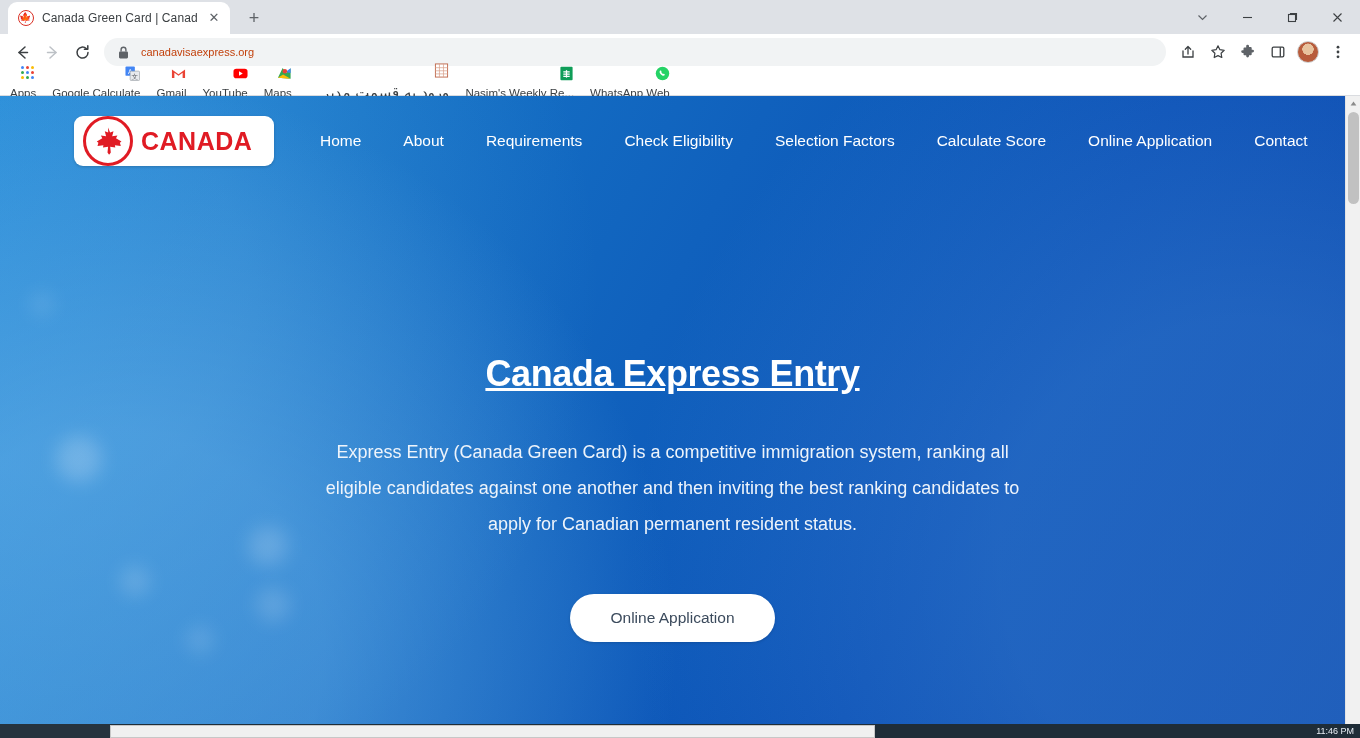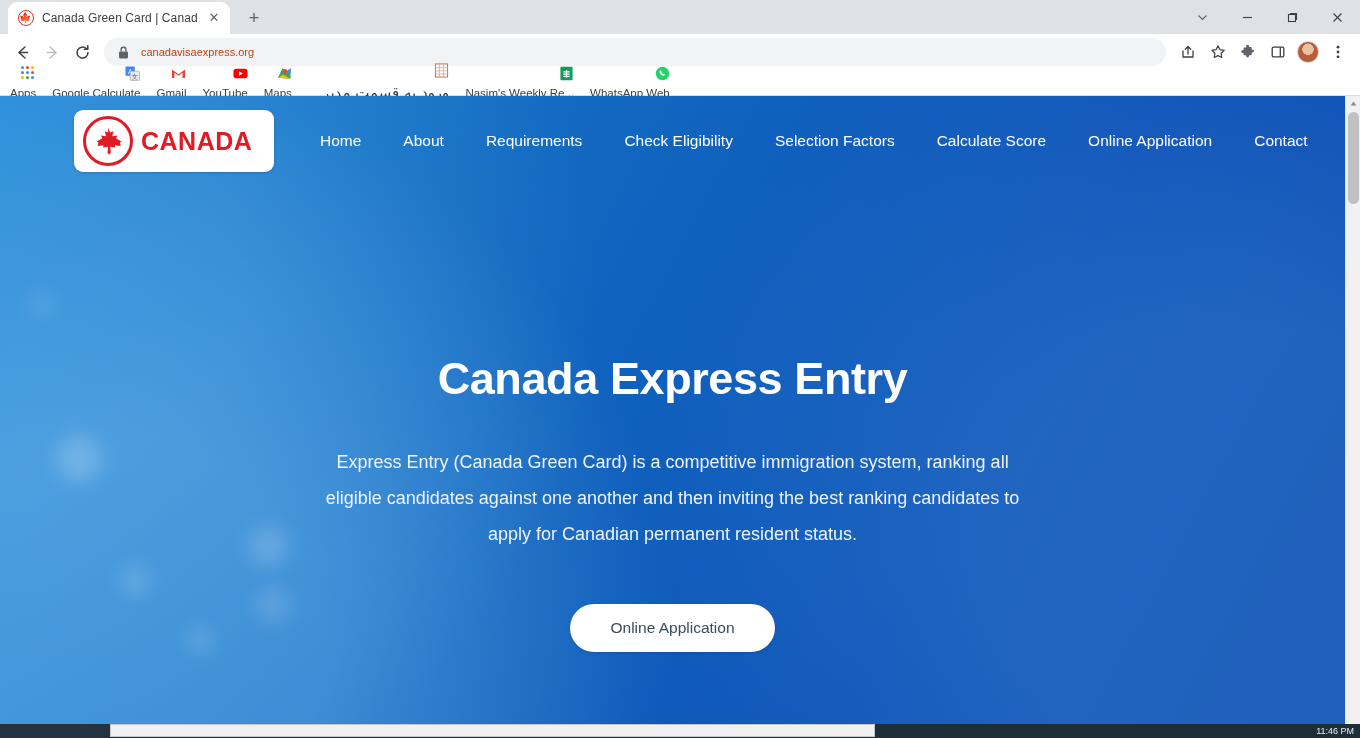--- a/index.html
+++ b/index.html
@@ -99,43 +99,44 @@
   }
   
   .bokeh { position:absolute; border-radius:50%; background:#ffffff; filter:blur(9px); }
 
   
   .site-header {
     position:relative; height:90px; display:flex; align-items:center;
     padding-left:74px; gap:46px; z-index:3;
   }
   .logo {
-    width:200px; height:62px; background:#ffffff; border-radius:9px;
+    width:200px; height:50px; background:#ffffff; border-radius:9px;
     display:flex; align-items:center; gap:8px; padding:5px 9px;
     box-shadow:0 1px 3px rgba(0,0,0,.18); flex:0 0 auto;
   }
   .logo-mark {
     width:50px; height:50px; border-radius:50%;
     border:3.5px solid #e01b24; background:#ffffff;
     display:flex; align-items:center; justify-content:center; flex:0 0 auto;
   }
   .logo-text { display:flex; flex-direction:column; justify-content:center; line-height:1; }
   .logo-canada {
     font-size:25px; font-weight:700; color:#e01b24; letter-spacing:.5px;
     font-family:"Liberation Sans", sans-serif;
   }
   .logo-visa { font-size:21px; font-weight:700; color:#111111; letter-spacing:.1px; margin-top:2px; }
   .nav { display:flex; align-items:center; gap:42px; }
   .nav a { font-size:15.5px; color:#ffffff; text-decoration:none; white-space:nowrap; }
 
   
   .hero { position:relative; z-index:3; text-align:center; padding-top:168px; }
   .hero h1 {
-    font-size:45px; font-weight:700; color:#ffffff; letter-spacing:-.4px;
+    font-size:36px; font-weight:700; color:#ffffff; letter-spacing:-.4px;
     line-height:1.1;
+    text-decoration:underline;
   }
   .hero p {
     margin:40px auto 0; width:730px; font-size:18px; color:#eef4fb;
     line-height:2.0; font-weight:400;
   }
   .cta {
     display:inline-block; margin-top:52px;
     background:#ffffff; color:#3b4a5c;
     font-size:15.5px; padding:15px 40px; border-radius:26px;
     text-decoration:none; box-shadow:0 1px 3px rgba(0,0,0,.15);
@@ -148,21 +149,21 @@
   }
   .sb-arrow { height:15px; display:flex; align-items:center; justify-content:center; }
   .sb-thumb {
     position:absolute; left:2px; top:16px; width:11px; height:92px;
     background:#c1c1c1; border-radius:6px;
   }
 
   
   .taskbar {
     position:absolute; left:0; bottom:0; width:1360px; height:14px;
-    background:#1f2d38; z-index:8; display:flex; align-items:flex-start;
+    background:#1f2d38; z-index:8; display:flex; align-items:flex-end;
   }
   .tb-strip { width:110px; height:14px; background:#26333e; }
   .tb-win { width:765px; height:13px; background:#f0f0f0; border:1px solid #c7c7c7; }
   .tb-clock {
     position:absolute; right:6px; top:0; height:14px;
     font-size:9px; color:#e8eef5; line-height:14px;
   }
 </style>
 </head>
 <body>

